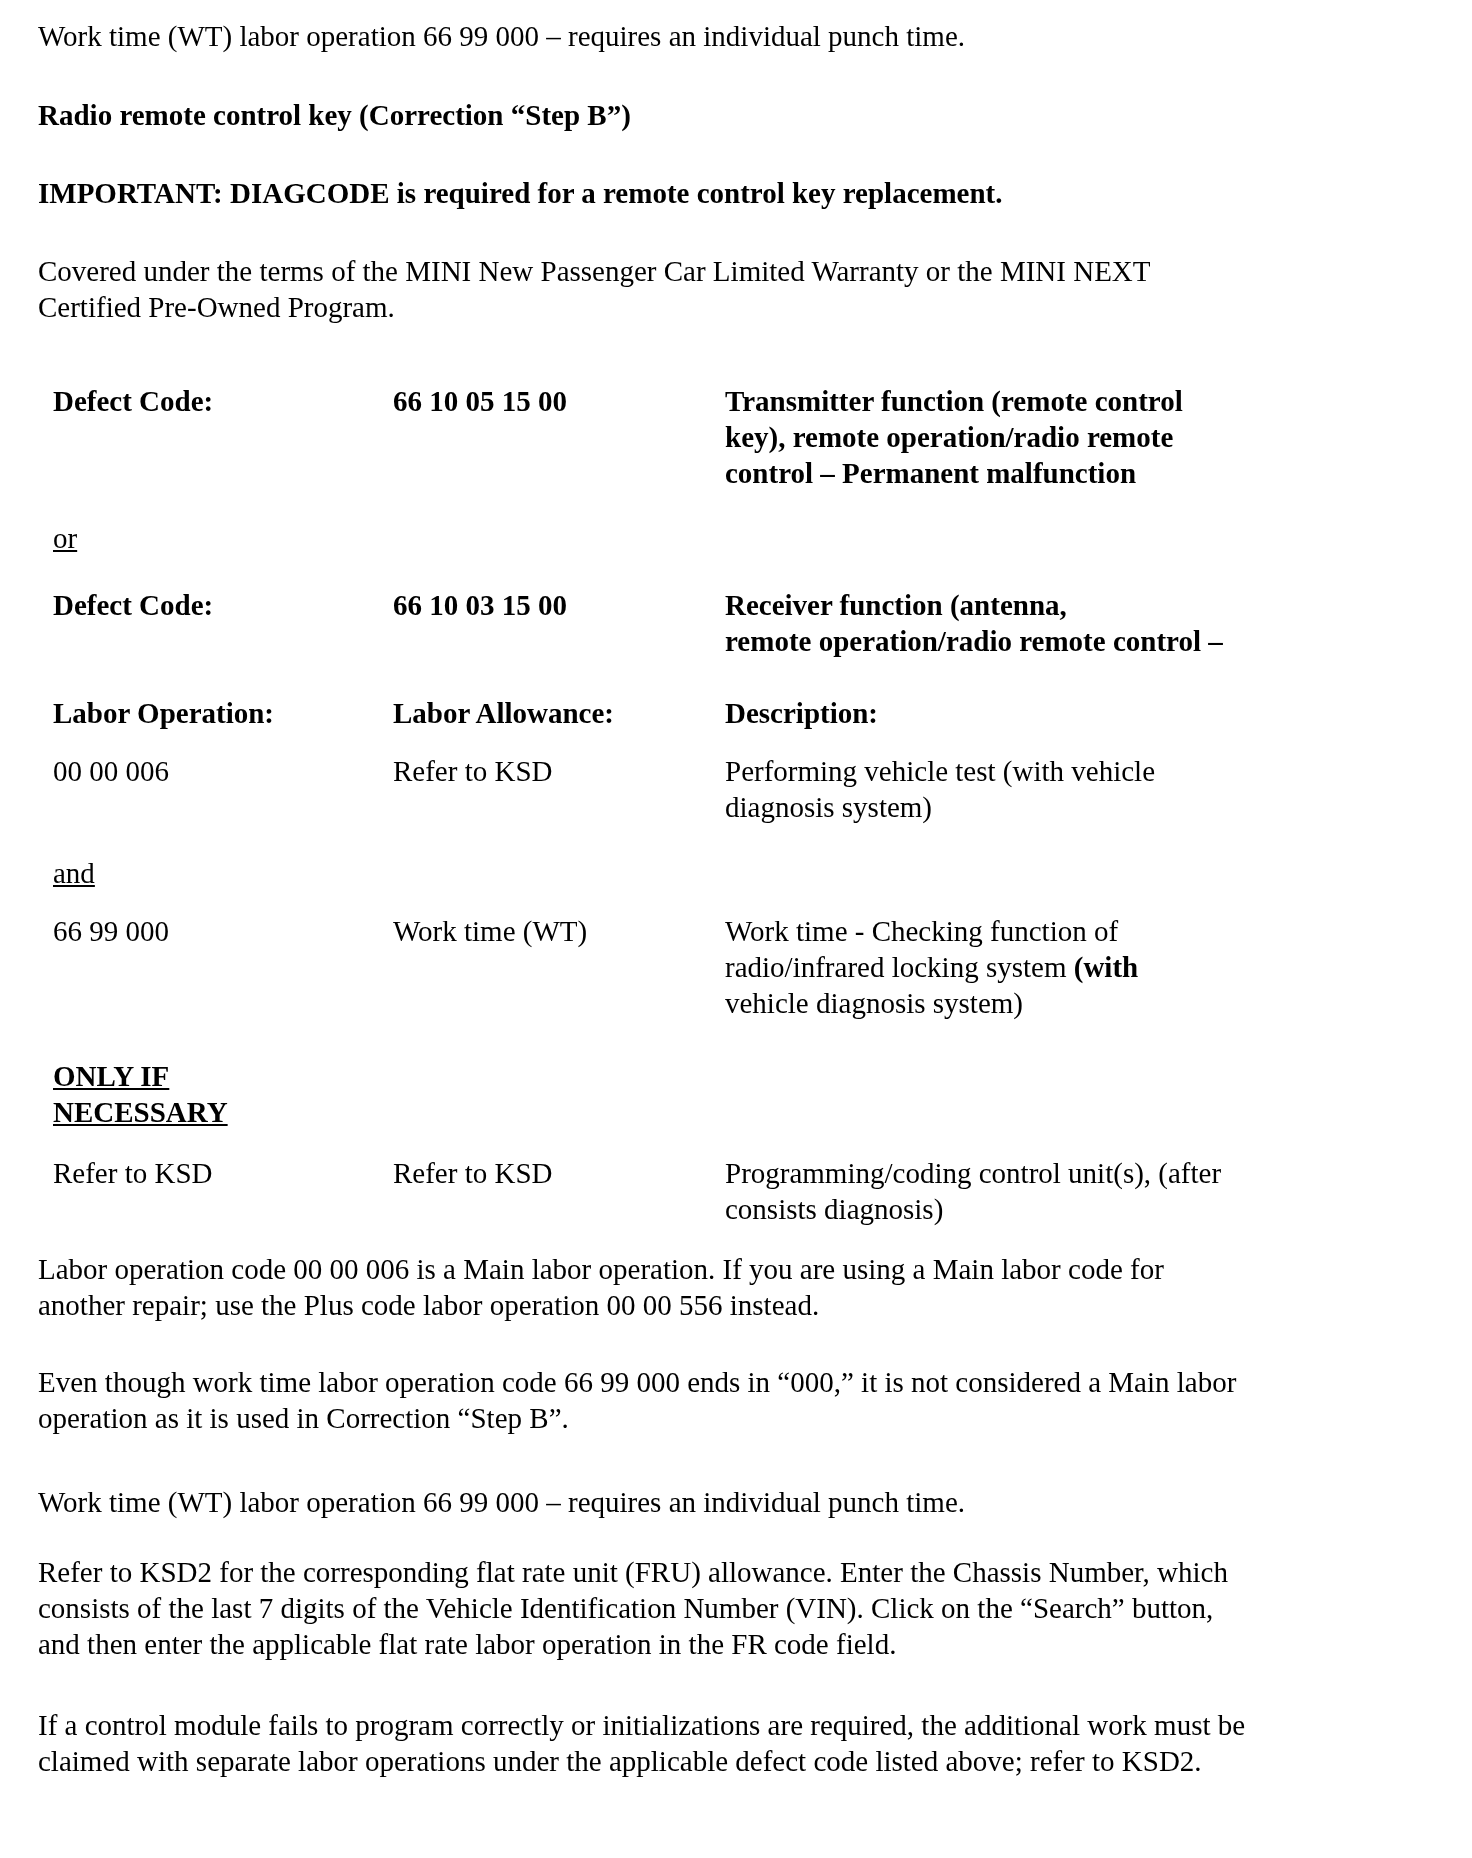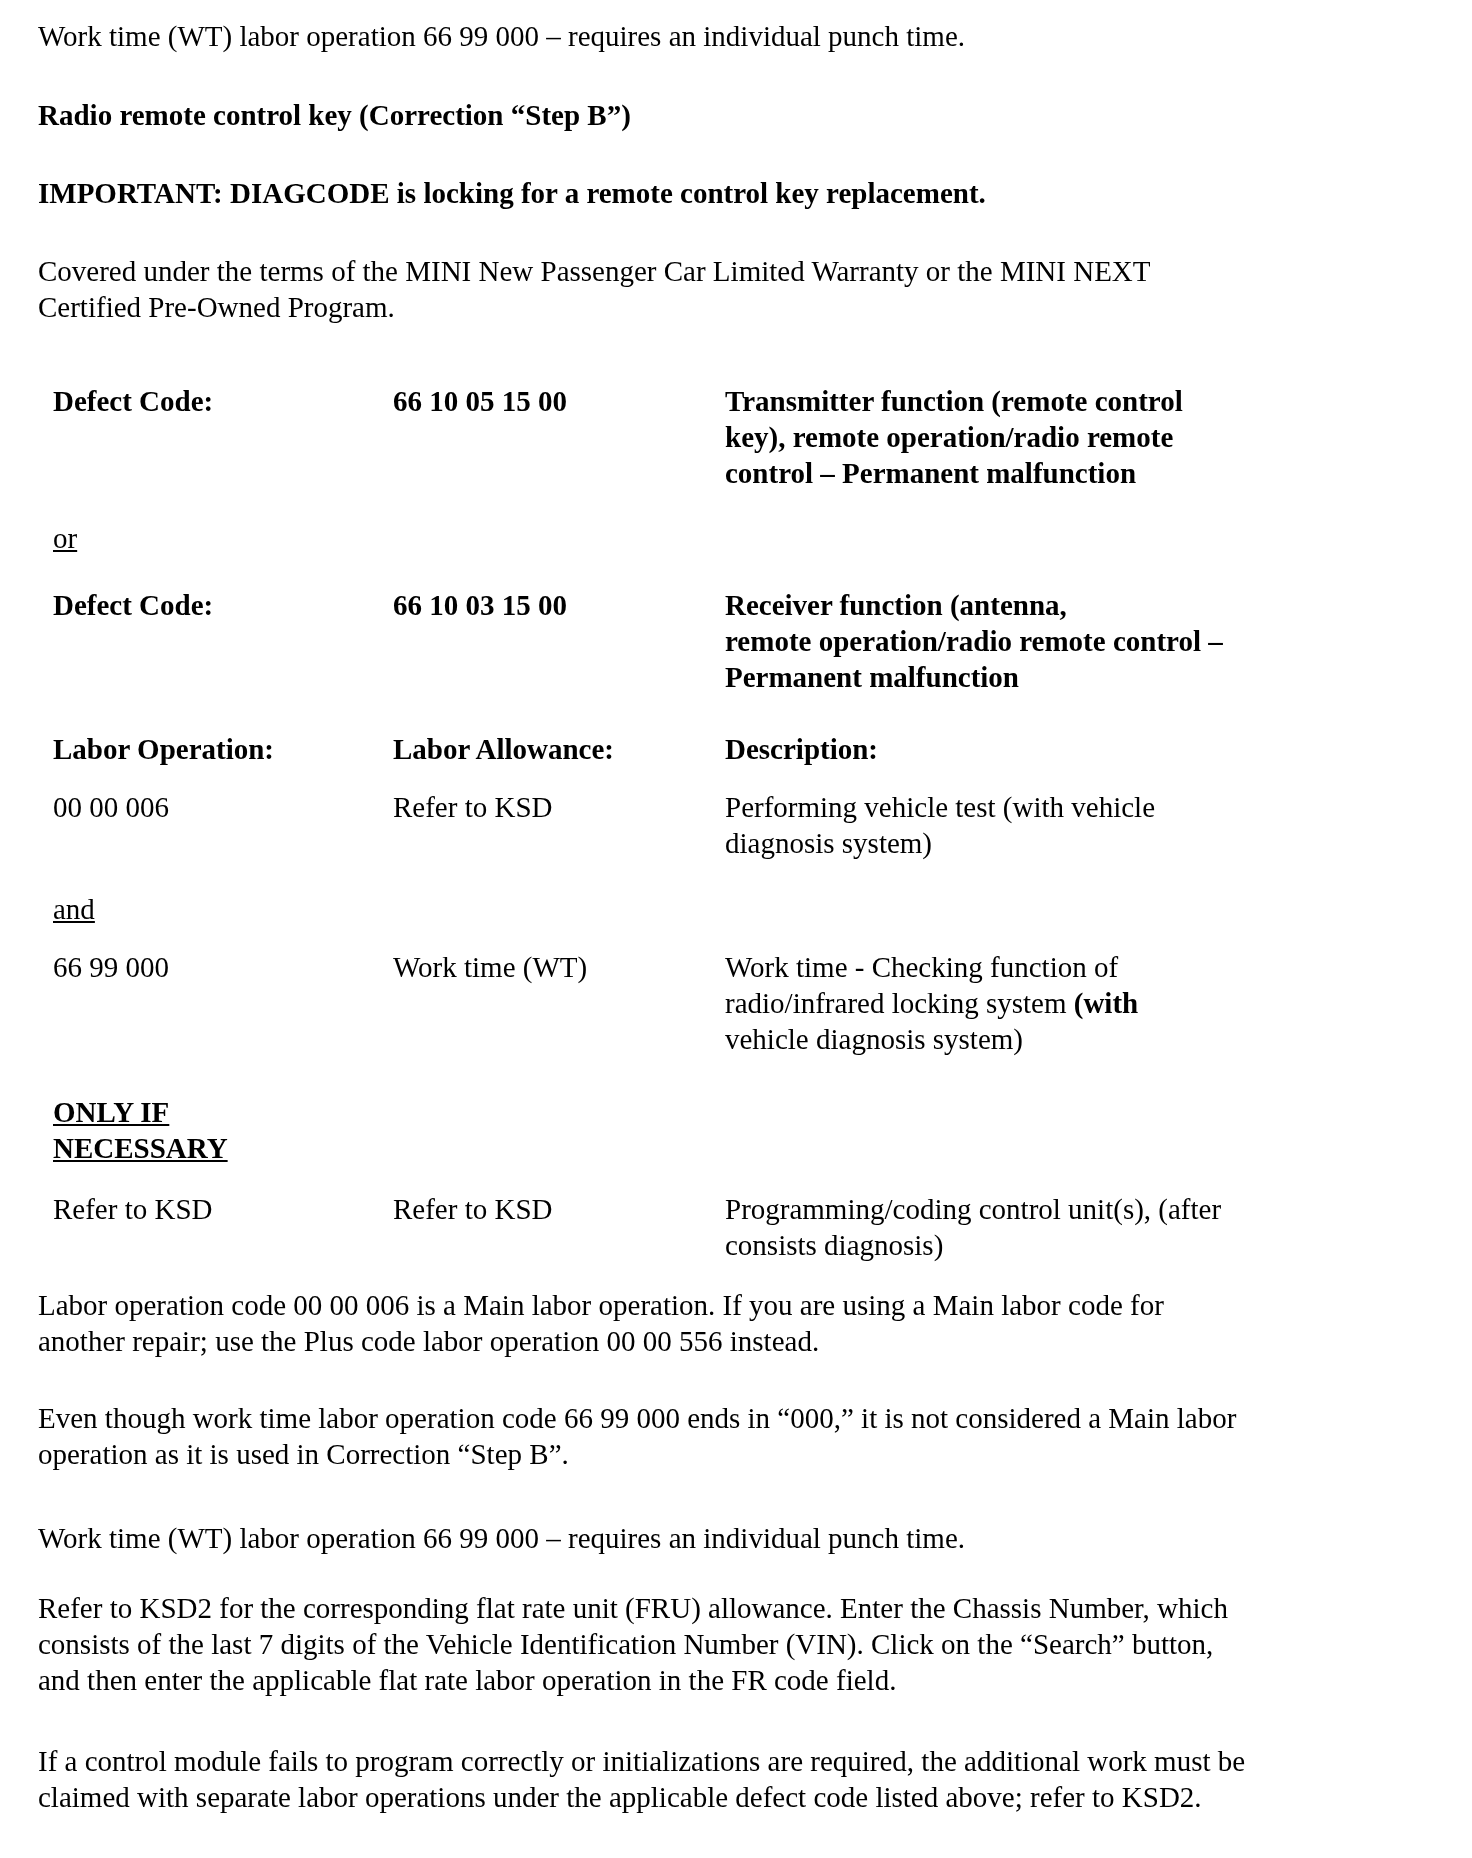--- a/index.html
+++ b/index.html
@@ -44,21 +44,21 @@
 </style>
 </head>
 <body>
 
 <div class="doc">
 
   <div class="line" id="p-intro">Work time (WT) labor operation 66 99 000 – requires an individual punch time.</div>
 
   <div class="line bold" id="h-radio">Radio remote control key (Correction “Step B”)</div>
 
-  <div class="line bold" id="h-important">IMPORTANT: DIAGCODE is locking for a remote control key replacement.</div>
+  <div class="line bold" id="h-important">IMPORTANT: DIAGCODE is required for a remote control key replacement.</div>
 
   <div id="p-coverage">
     <div class="line">Covered under the terms of the MINI New Passenger Car Limited Warranty or the MINI NEXT</div>
     <div class="line">Certified Pre-Owned Program.</div>
   </div>
 
   <div class="grid-row bold" id="row-defect1">
     <div class="line">Defect Code:</div>
     <div class="line">66 10 05 15 00</div>
     <div>
@@ -69,21 +69,20 @@
   </div>
 
   <div class="line sep" id="sep-or">or</div>
 
   <div class="grid-row bold" id="row-defect2">
     <div class="line">Defect Code:</div>
     <div class="line">66 10 03 15 00</div>
     <div>
       <div class="line">Receiver function (antenna,</div>
       <div class="line">remote operation/radio remote control –</div>
-      <div class="line">Permanent malfunction</div>
     </div>
   </div>
 
   <div class="grid-row bold" id="row-header">
     <div class="line">Labor Operation:</div>
     <div class="line">Labor Allowance:</div>
     <div class="line">Description:</div>
   </div>
 
   <div class="grid-row" id="row-labor1">

